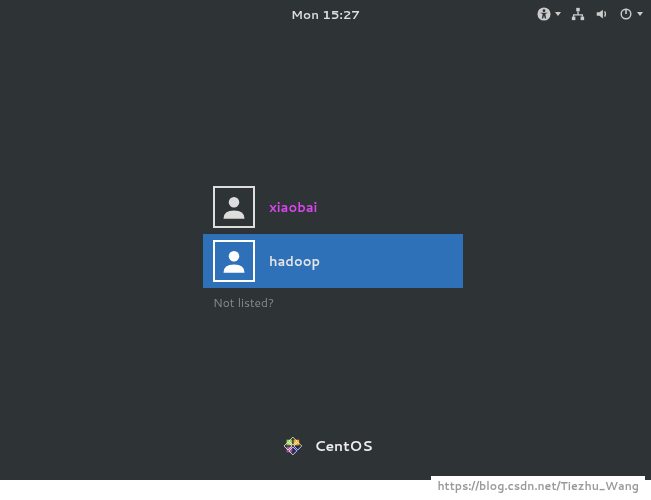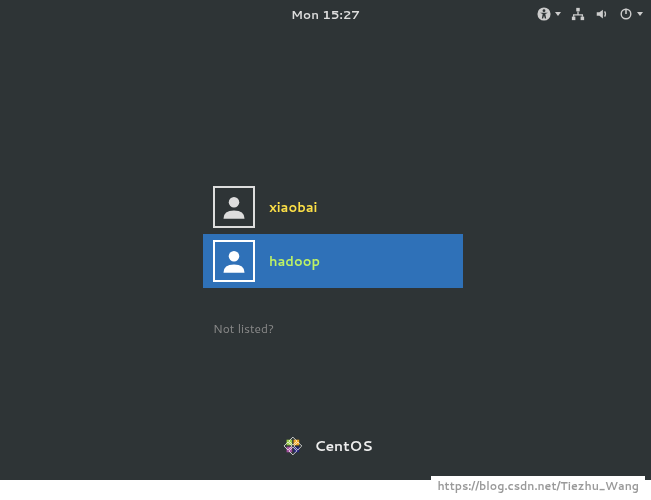--- a/index.html
+++ b/index.html
@@ -58,24 +58,24 @@
     width: 42px; height: 42px;
     border: 2px solid #ddd;
     display: flex;
     align-items: center;
     justify-content: center;
     margin-right: 14px;
   }
   .user-row.selected .avatar-box { border-color: #fff; }
   .avatar-box svg { fill: #ddd; }
   .user-row.selected .avatar-box svg { fill: #fff; }
-  .user-name { font-size: 13px; font-weight: bold; color: #fde047; }
-  .user-row.selected .user-name { color: #bef264; }
+  .user-name { font-size: 13px; font-weight: bold; color: #d946ef; }
+  .user-row.selected .user-name { color: #e5e5e5; }
   .not-listed {
-    margin-top: 32px;
+    margin-top: 6px;
     margin-left: 10px;
     font-size: 12px;
     color: #888;
     cursor: pointer;
   }
   .branding {
     position: absolute;
     bottom: 40px;
     left: 50%;
     transform: translateX(-50%);

